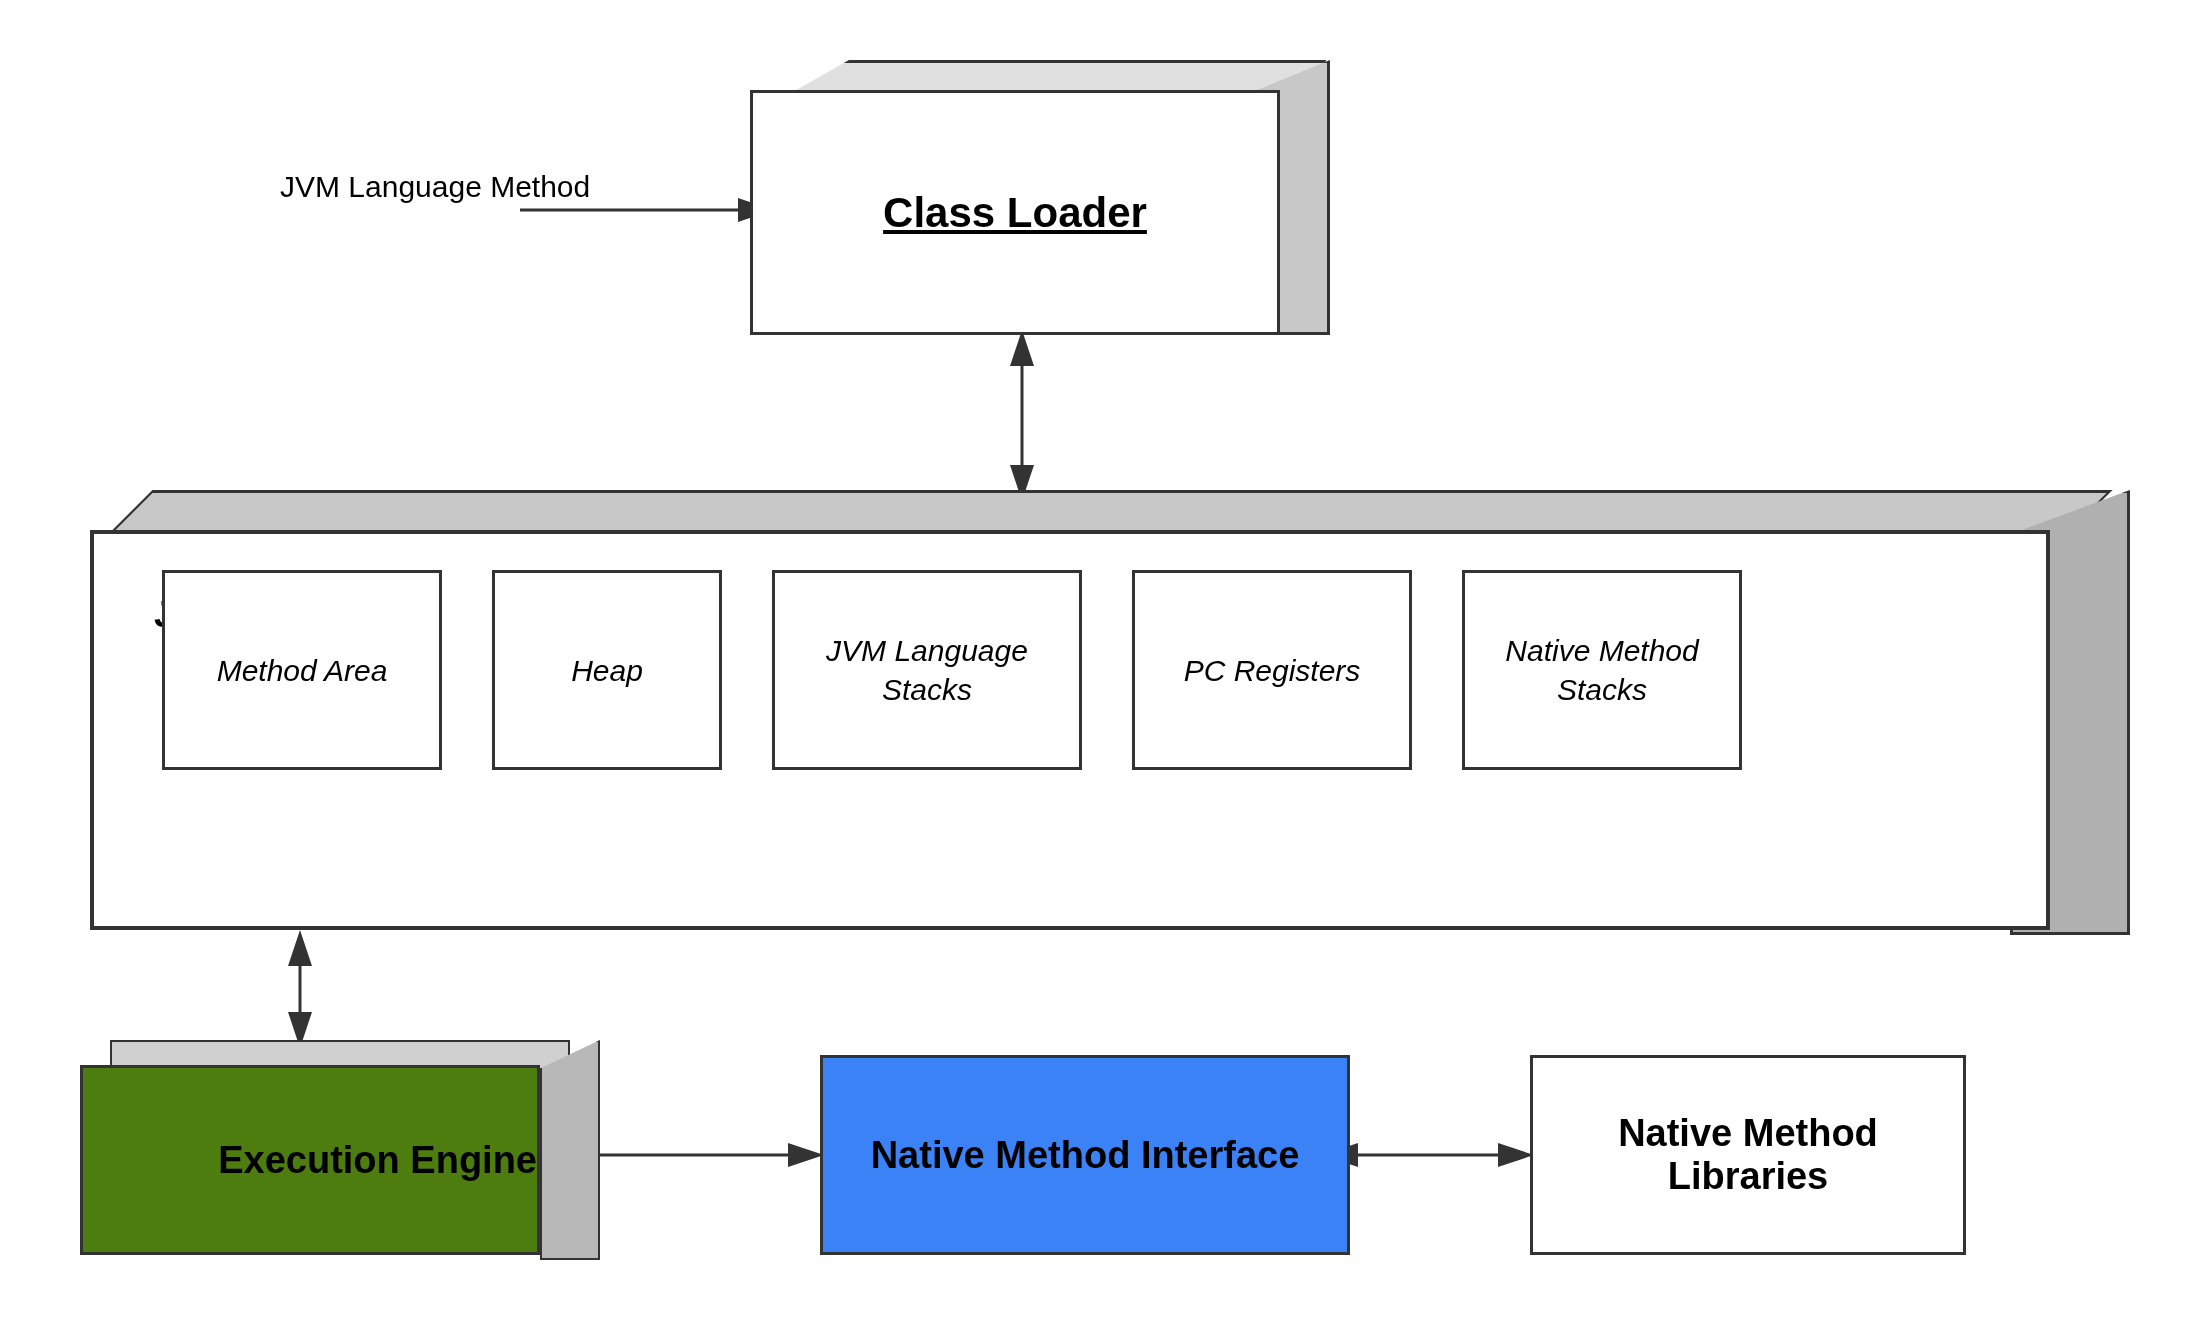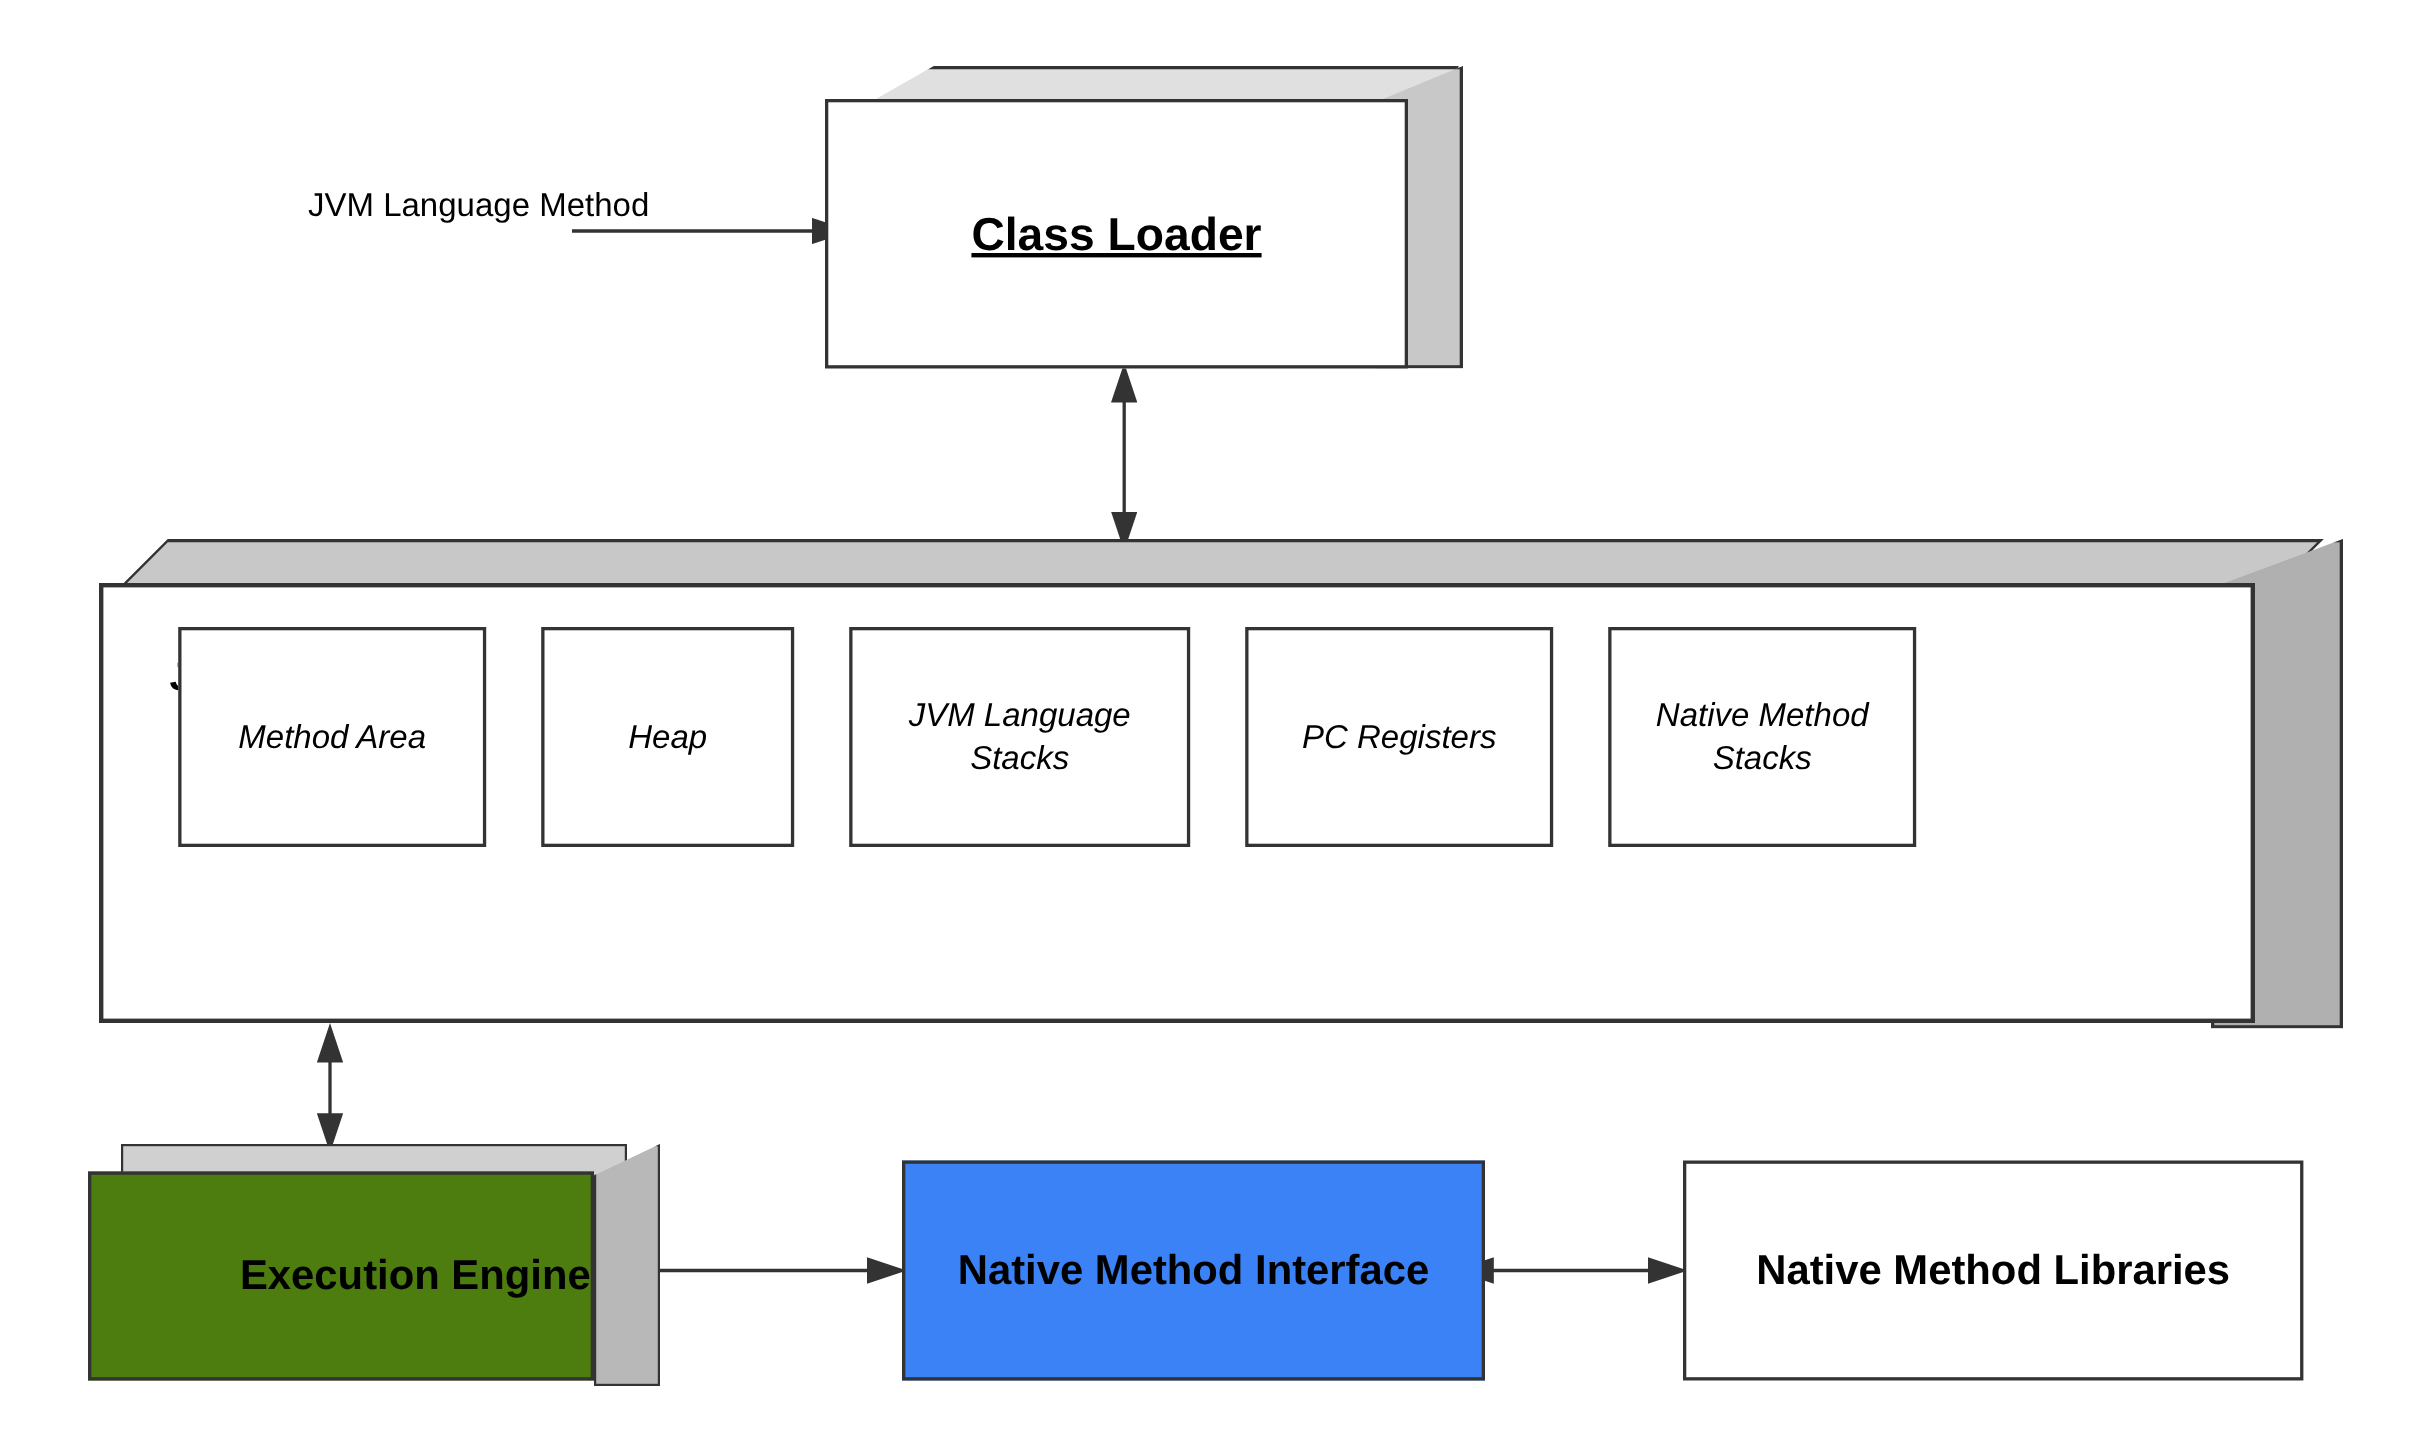--- a/index.html
+++ b/index.html
@@ -230,21 +230,21 @@
       font-weight: bold;
       color: #000;
       text-align: center;
     }
 
     
     .nml-box {
       position: absolute;
       top: 1055px;
       left: 1530px;
-      width: 564px;
+      width: 436px;
       height: 200px;
       border: 3px solid #333;
       background: #fff;
       display: flex;
       align-items: center;
       justify-content: center;
     }
 
     .nml-label {
       font-size: 38px;

